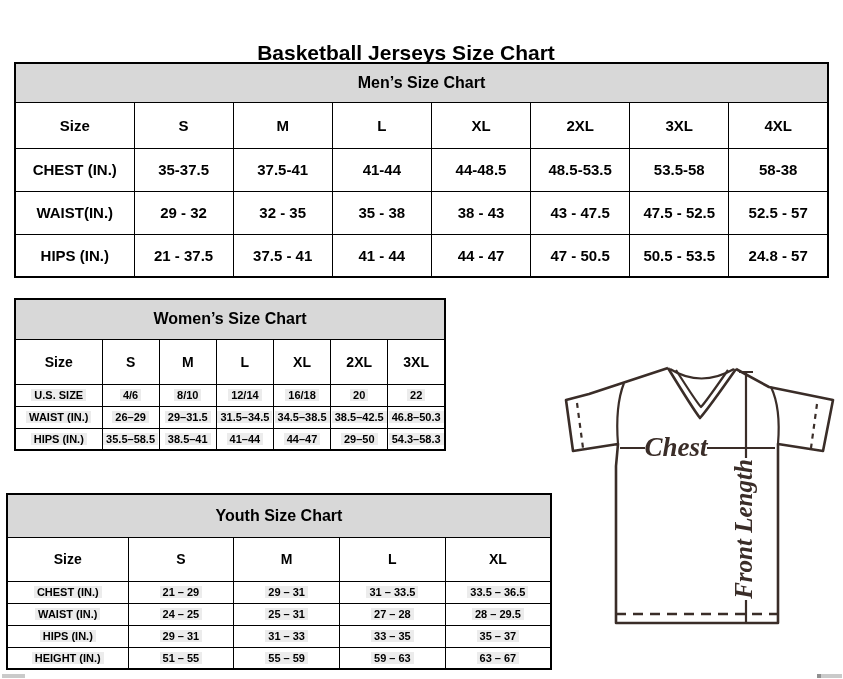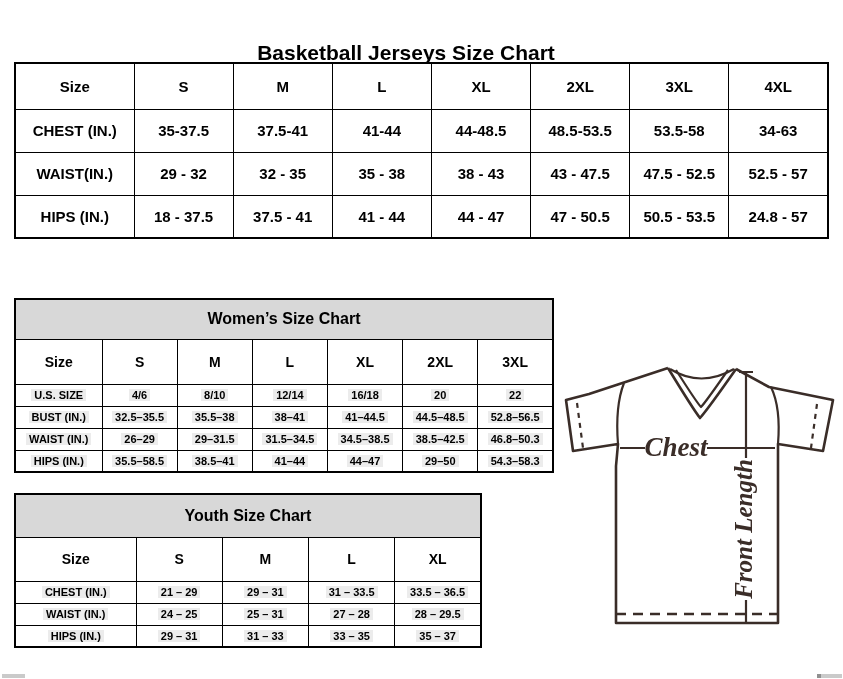--- a/index.html
+++ b/index.html
@@ -21,27 +21,27 @@
     font-weight:700; padding:0; overflow:hidden; white-space:nowrap;
   }
   tr.band td { background:#d8d8d8; font-size:16px; }
   
   #mens { left:14px; top:62px; width:815px; }
   #mens col.c-label { width:119px; }
   #mens tr.band  { height:39px; }
   #mens tr.sizes { height:46px; font-size:15px; }
   #mens tr.data  { height:43px; font-size:15px; }
   
-  #womens { left:14px; top:298px; width:540px; }
+  #womens { left:14px; top:298px; width:432px; }
   #womens col.c-label { width:87px; }
   #womens tr.band  { height:40px; }
   #womens tr.sizes { height:45px; font-size:14px; }
   #womens tr.data  { height:22px; font-size:11px; }
   
-  #youth { left:14px; top:493px; width:468px; }
+  #youth { left:6px; top:493px; width:546px; }
   #youth col.c-label { width:121px; }
   #youth tr.band  { height:43px; }
   #youth tr.sizes { height:44px; font-size:14px; }
   #youth tr.data  { height:22px; font-size:11px; }
   .hl { background:#ececec; padding:0 3px; }
   
   #jersey { position:absolute; left:556px; top:356px; }
   .diagram-text {
     font-family:"Liberation Serif", serif;
     font-style:italic; font-weight:bold; fill:#3a2d28;
@@ -62,53 +62,56 @@
       <col class="c-label">
       <col>
       <col>
       <col>
       <col>
       <col>
       <col>
       <col>
     </colgroup>
   <tbody>
+      <tr class="band">
+    <td colspan="8">Men’s Size Chart</td>
+  </tr>
   <tr class="sizes">
     <td>Size</td>
     <td>S</td>
     <td>M</td>
     <td>L</td>
     <td>XL</td>
     <td>2XL</td>
     <td>3XL</td>
     <td>4XL</td>
   </tr>
   <tr class="data">
     <td>CHEST (IN.)</td>
     <td>35-37.5</td>
     <td>37.5-41</td>
     <td>41-44</td>
     <td>44-48.5</td>
     <td>48.5-53.5</td>
     <td>53.5-58</td>
-    <td>34-63</td>
+    <td>58-38</td>
   </tr>
   <tr class="data">
     <td>WAIST(IN.)</td>
     <td>29 - 32</td>
     <td>32 - 35</td>
     <td>35 - 38</td>
     <td>38 - 43</td>
     <td>43 - 47.5</td>
     <td>47.5 - 52.5</td>
     <td>52.5 - 57</td>
   </tr>
   <tr class="data">
     <td>HIPS (IN.)</td>
-    <td>18 - 37.5</td>
+    <td>21 - 37.5</td>
     <td>37.5 - 41</td>
     <td>41 - 44</td>
     <td>44 - 47</td>
     <td>47 - 50.5</td>
     <td>50.5 - 53.5</td>
     <td>24.8 - 57</td>
   </tr>
 </tbody>
   </table>
 
@@ -138,29 +141,20 @@
   <tr class="data">
     <td><span class="hl">U.S. SIZE</span></td>
     <td><span class="hl">4/6</span></td>
     <td><span class="hl">8/10</span></td>
     <td><span class="hl">12/14</span></td>
     <td><span class="hl">16/18</span></td>
     <td><span class="hl">20</span></td>
     <td><span class="hl">22</span></td>
   </tr>
   <tr class="data">
-    <td><span class="hl">BUST (IN.)</span></td>
-    <td><span class="hl">32.5–35.5</span></td>
-    <td><span class="hl">35.5–38</span></td>
-    <td><span class="hl">38–41</span></td>
-    <td><span class="hl">41–44.5</span></td>
-    <td><span class="hl">44.5–48.5</span></td>
-    <td><span class="hl">52.8–56.5</span></td>
-  </tr>
-  <tr class="data">
     <td><span class="hl">WAIST (IN.)</span></td>
     <td><span class="hl">26–29</span></td>
     <td><span class="hl">29–31.5</span></td>
     <td><span class="hl">31.5–34.5</span></td>
     <td><span class="hl">34.5–38.5</span></td>
     <td><span class="hl">38.5–42.5</span></td>
     <td><span class="hl">46.8–50.3</span></td>
   </tr>
   <tr class="data">
     <td><span class="hl">HIPS (IN.)</span></td>
@@ -207,20 +201,27 @@
     <td><span class="hl">27 – 28</span></td>
     <td><span class="hl">28 – 29.5</span></td>
   </tr>
   <tr class="data">
     <td><span class="hl">HIPS (IN.)</span></td>
     <td><span class="hl">29 – 31</span></td>
     <td><span class="hl">31 – 33</span></td>
     <td><span class="hl">33 – 35</span></td>
     <td><span class="hl">35 – 37</span></td>
   </tr>
+  <tr class="data">
+    <td><span class="hl">HEIGHT (IN.)</span></td>
+    <td><span class="hl">51 – 55</span></td>
+    <td><span class="hl">55 – 59</span></td>
+    <td><span class="hl">59 – 63</span></td>
+    <td><span class="hl">63 – 67</span></td>
+  </tr>
 </tbody>
   </table>
 
 <svg id="jersey" width="288" height="318" viewBox="0 0 288 318" fill="none" stroke="#3a2d28" stroke-width="2.6" stroke-linejoin="round" stroke-linecap="butt">
 
   <path fill="#ffffff" d="M112,12 L33,38 L10,44 L17,95 L62,88 L60,110 L60,267 L222,267 L222,88 L267,95 L277,44 L213,31 L180,13"></path>
 
   <path stroke-width="2.2" d="M62,88 Q59,50 68,27"></path>
   <path stroke-width="2.2" d="M222,88 Q225,52 215,31"></path>
 

